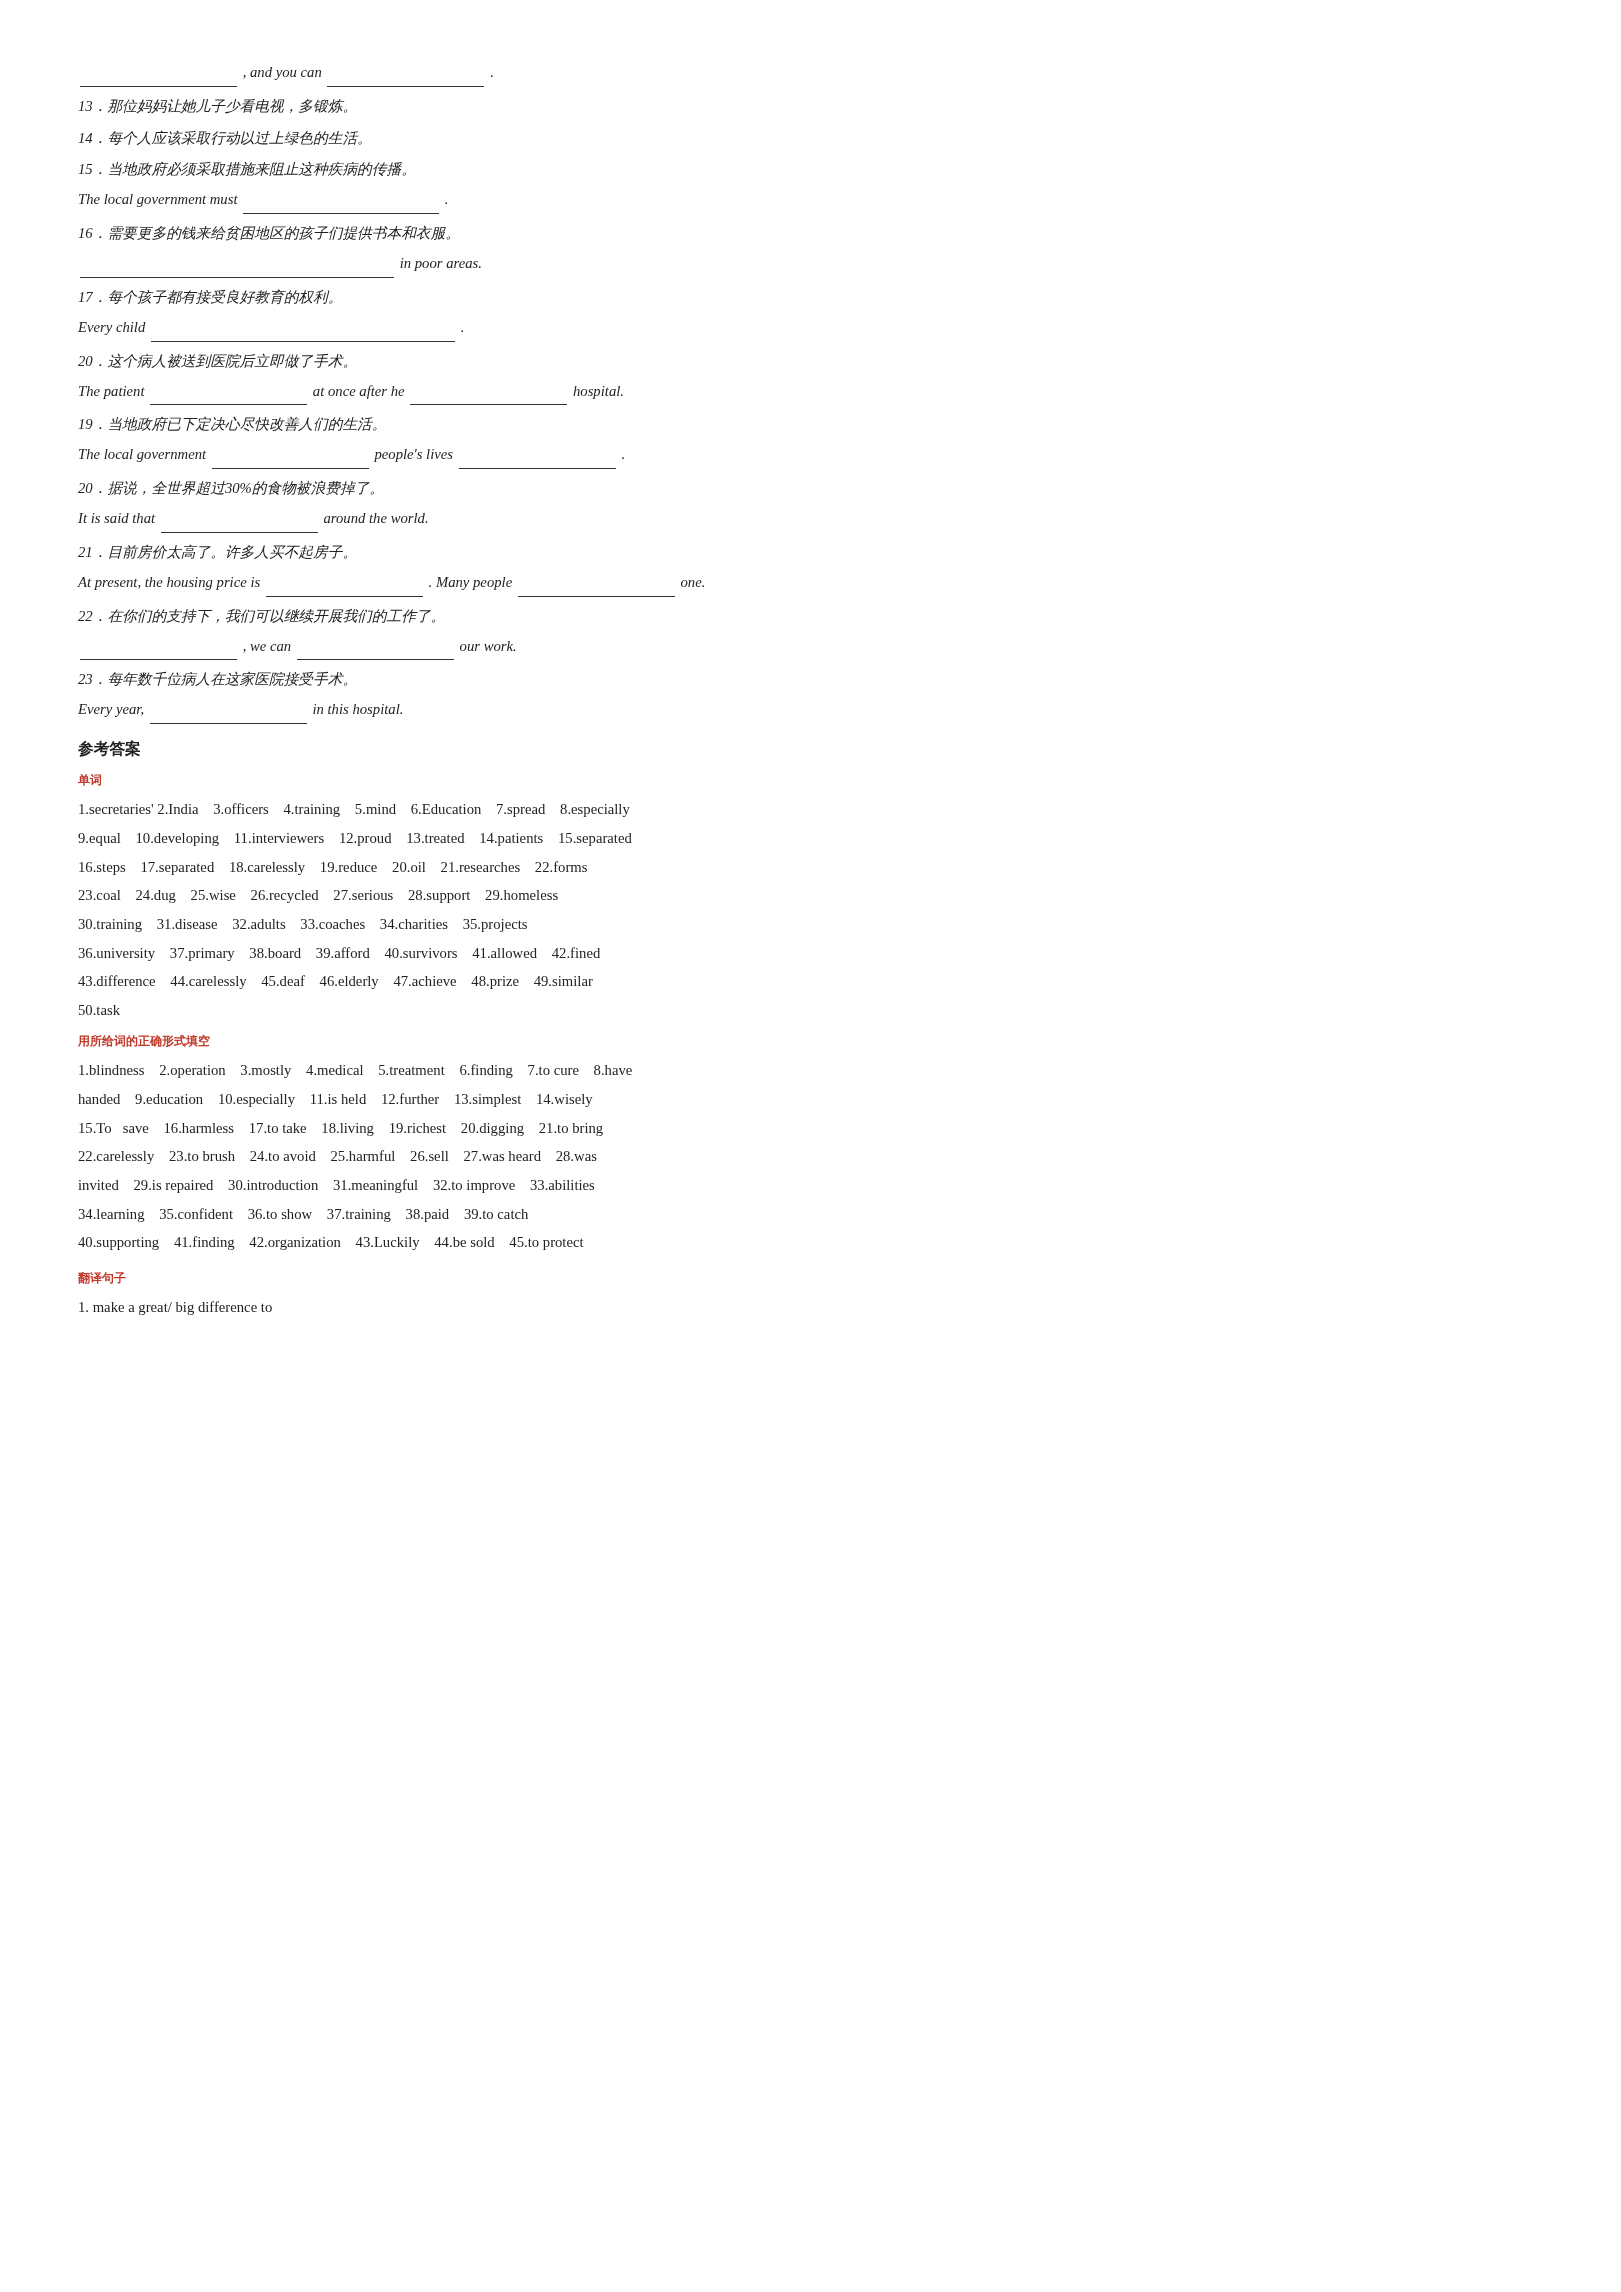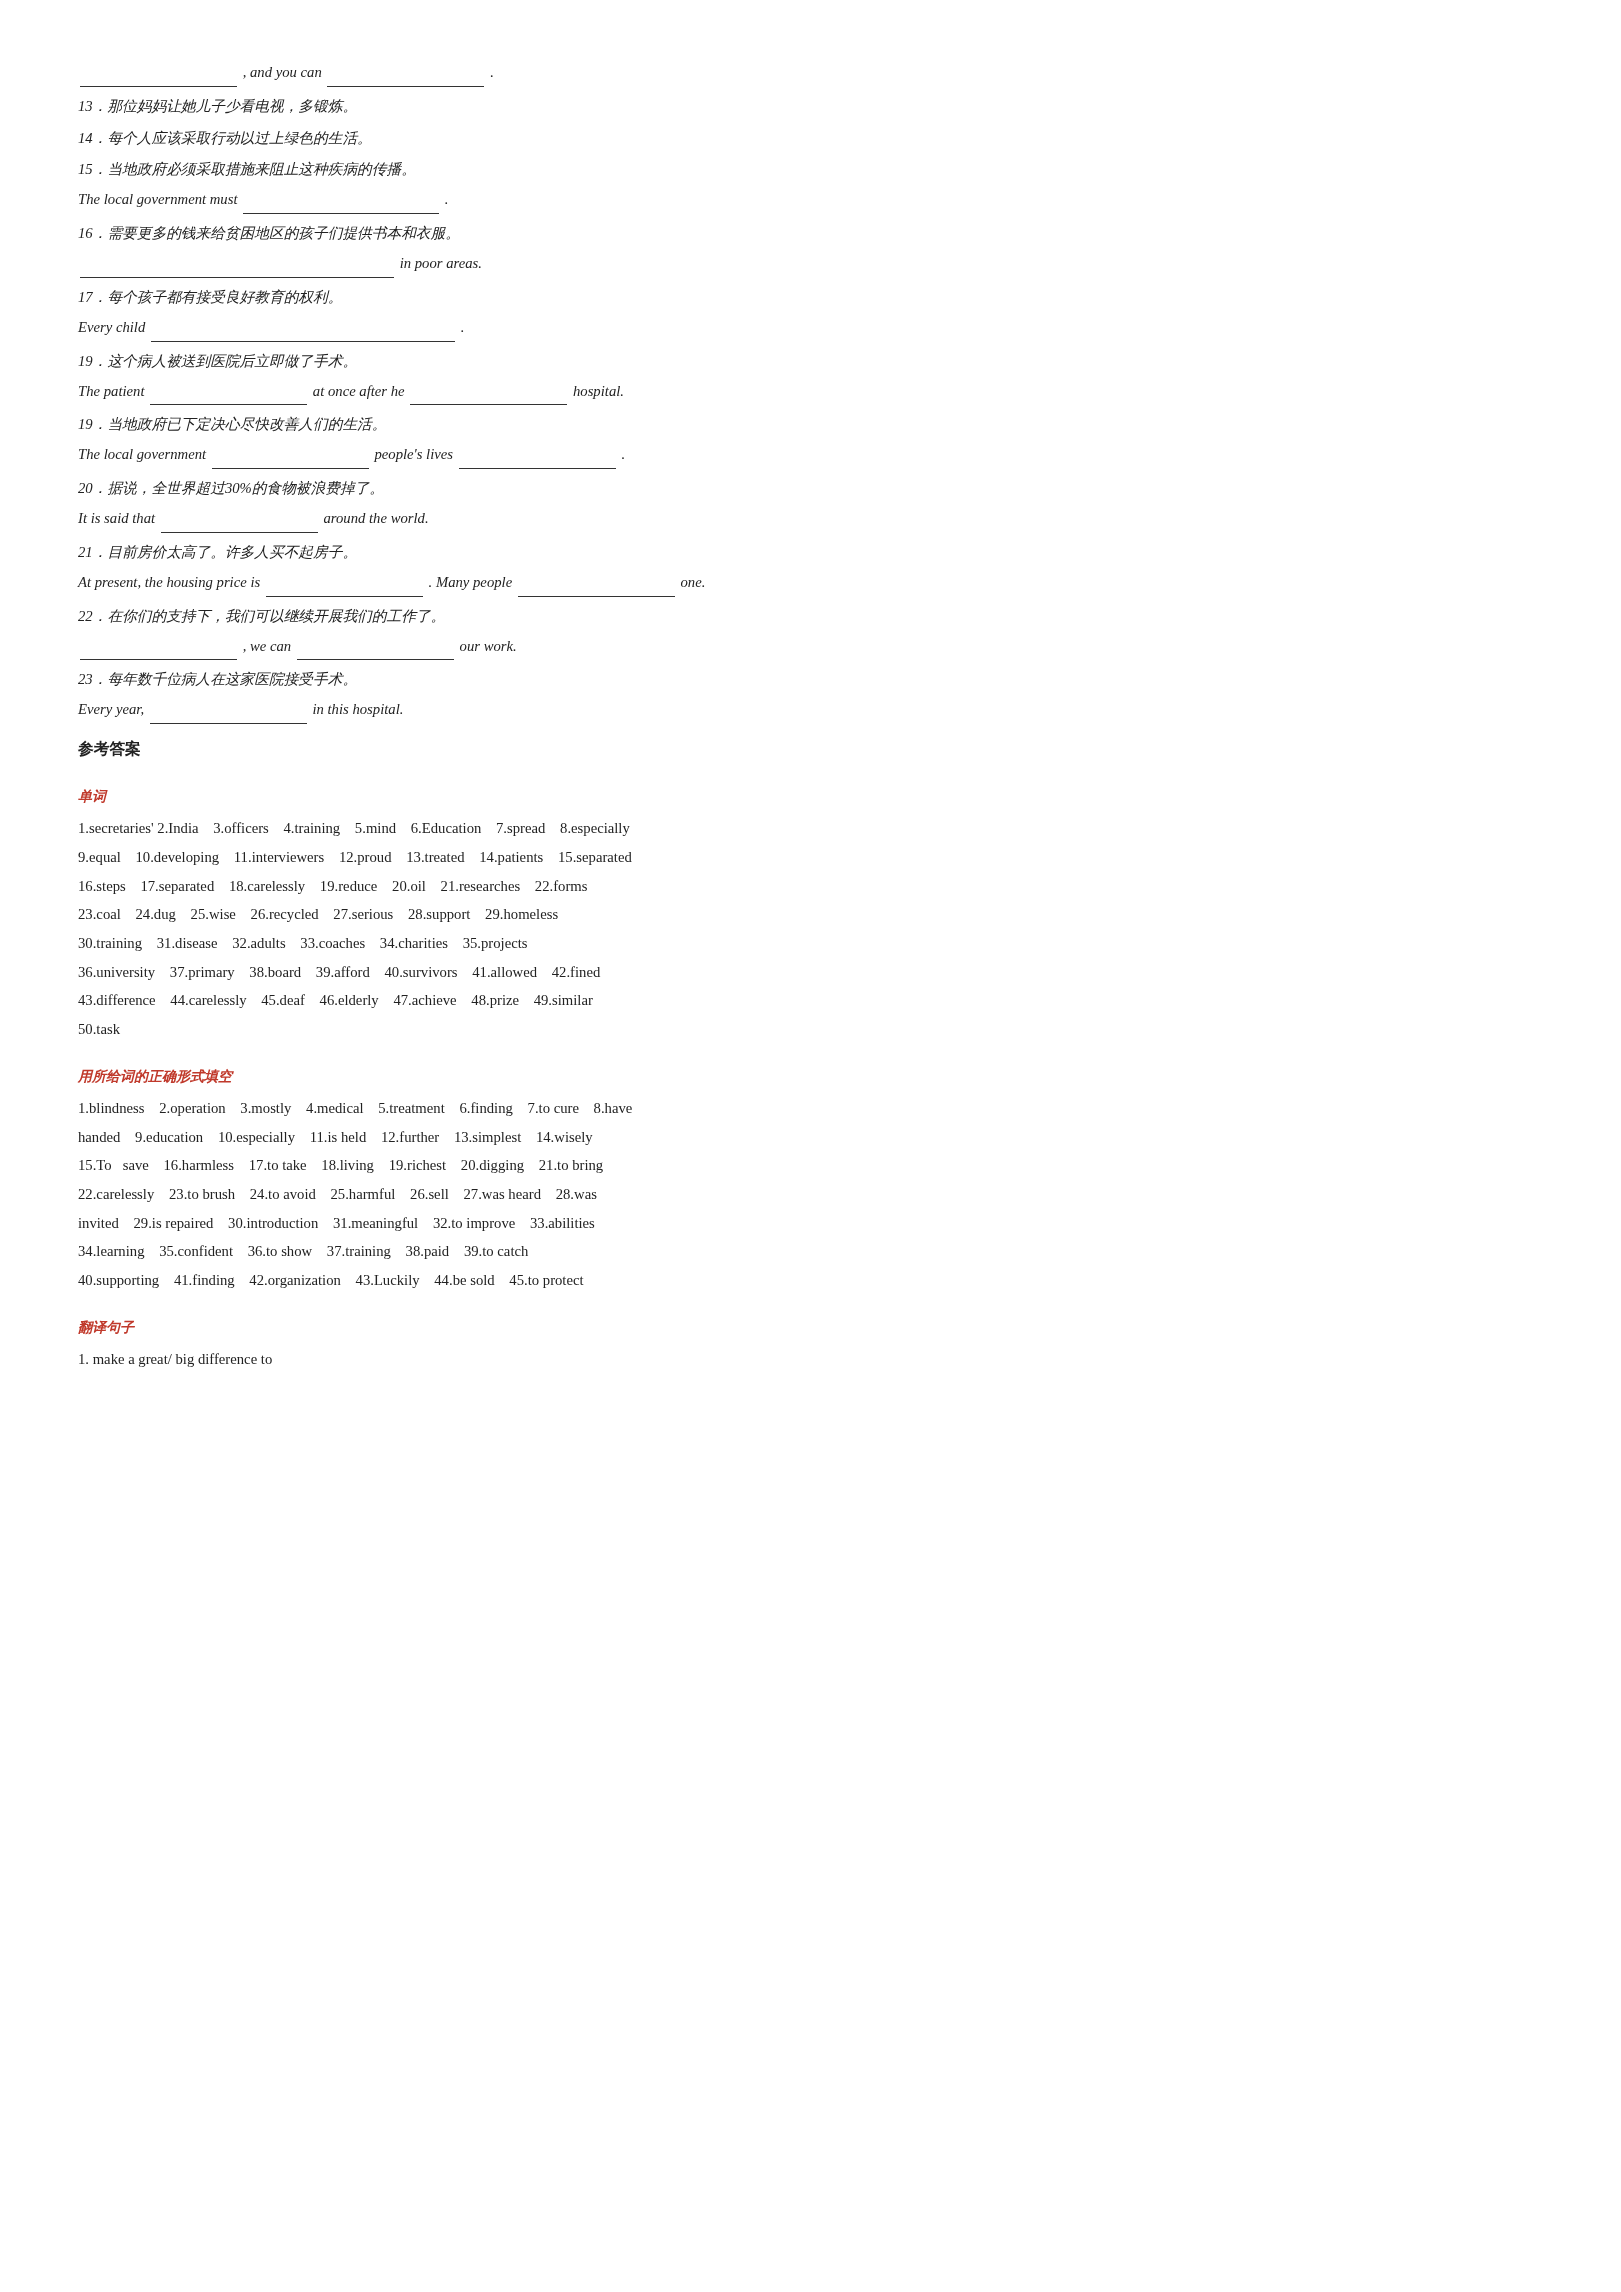--- a/index.html
+++ b/index.html
@@ -39,25 +39,24 @@
       min-width: 157px;
     }
     .section-title {
       font-weight: bold;
       font-size: 15.7px;
       margin-top: 9.8px;
       margin-bottom: 0;
     }
     .section-title-colored {
       color: #c0392b;
-      font-size: 14px;
+      font-size: 12px;
       font-weight: bold;
-      margin-top: 20px;
+      margin-top: 5px;
       margin-bottom: 3.9px;
-      font-style: italic;
     }
     .answer-block {
       line-height: 1.95;
       margin-bottom: 3.9px;
     }
     .translation-section {
       margin-top: 9.8px;
     }
   </style>
 </head>
@@ -99,21 +98,21 @@
   <div class="content-block">
     <div class="chinese-line">17．每个孩子都有接受良好教育的权利。</div>
     <div class="english-line">
       <span>Every child </span>
       <span class="blank" style="min-width:304px;"></span>
       <span> .</span>
     </div>
   </div>
 
   <div class="content-block">
-    <div class="chinese-line">19．这个病人被送到医院后立即做了手术。</div>
+    <div class="chinese-line">20．这个病人被送到医院后立即做了手术。</div>
     <div class="english-line">
       <span>The patient </span>
       <span class="blank blank-medium"></span>
       <span> at once after he </span>
       <span class="blank blank-medium"></span>
       <span> hospital.</span>
     </div>
   </div>
 
   <div class="content-block">

